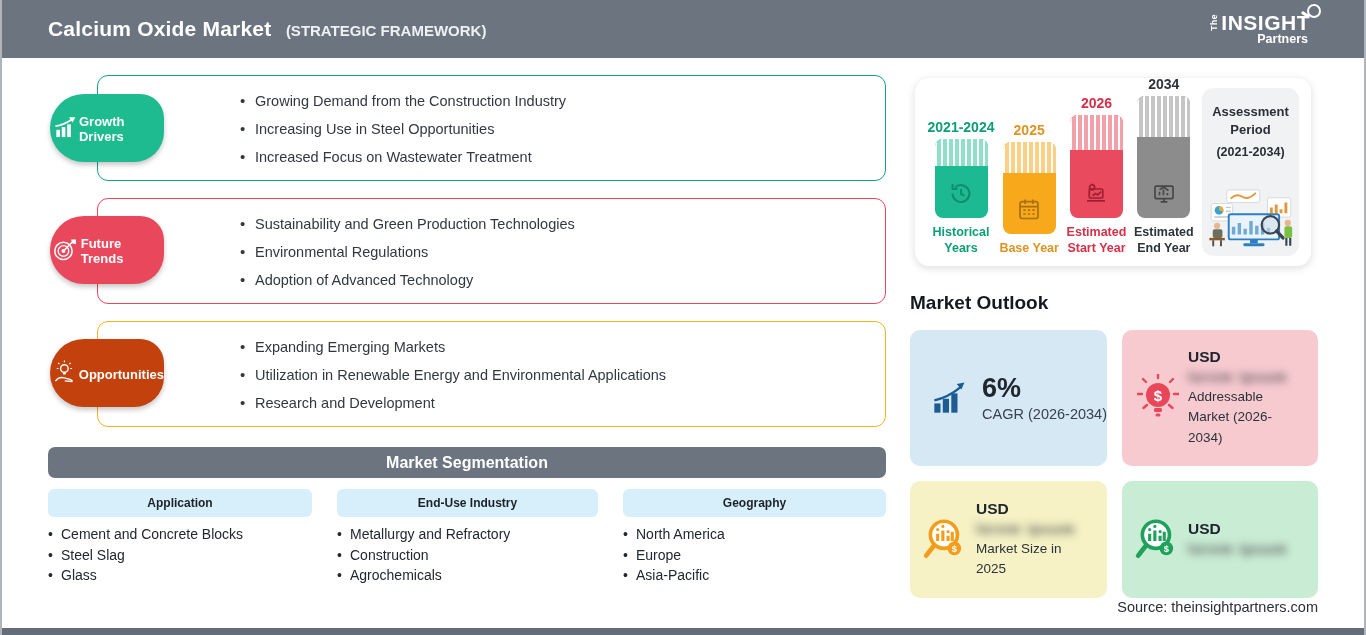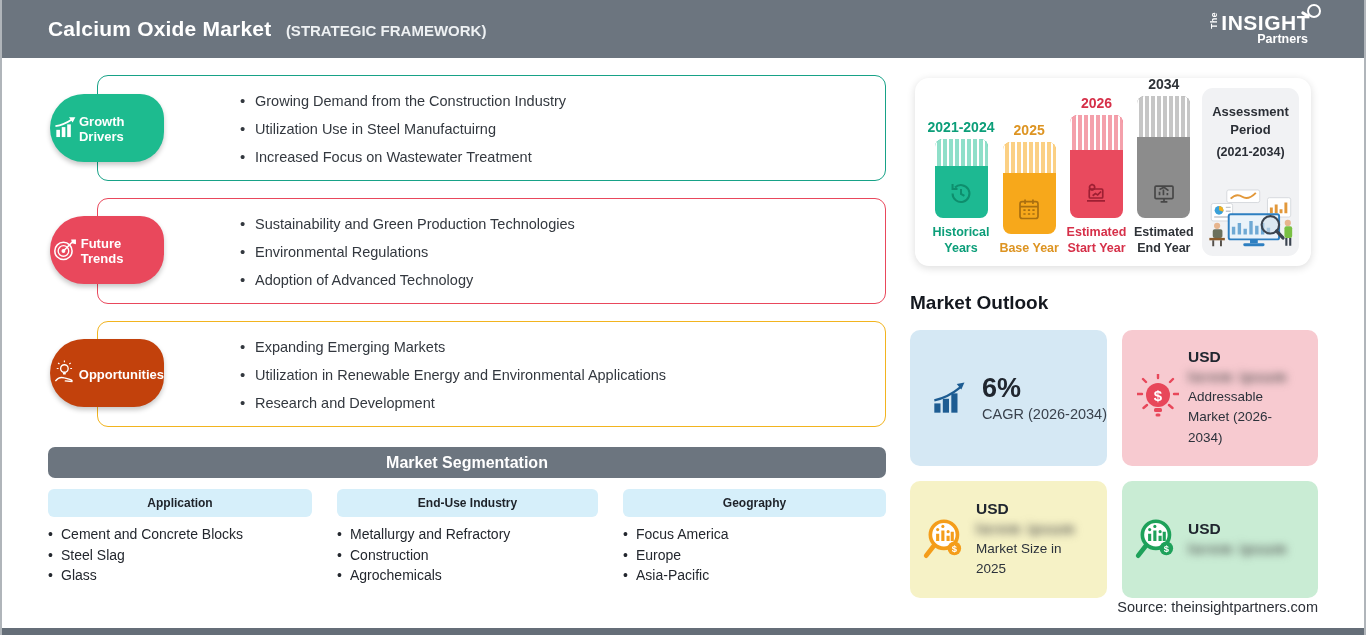--- a/index.html
+++ b/index.html
@@ -11,21 +11,21 @@
   }
   .frame { position:absolute; inset:0; border-left:2px solid #b0b5ba; border-right:2px solid #b0b5ba; pointer-events:none; z-index:50; }
   .bottombar { position:absolute; left:0; right:0; bottom:0; height:7px; background:#656e78; z-index:40; }
 
   
   .header { position:absolute; top:0; left:0; right:0; height:58px; background:#6c757f;
     display:flex; align-items:center; justify-content:space-between; padding:0 56px 0 48px; }
   .h-title { font-size:21px; font-weight:700; color:#fff; letter-spacing:.2px; }
   .h-sub   { font-size:15px; font-weight:600; color:#eef1f3; margin-left:10px; }
   .logo { position:relative; display:flex; flex-direction:column; align-items:flex-end; color:#fff; }
-  .logo-top { display:flex; align-items:flex-start; }
+  .logo-top { display:flex; align-items:center; }
   .logo-the { writing-mode:vertical-rl; transform:rotate(180deg); font-size:8.5px; font-weight:700; letter-spacing:.5px; margin-right:2px; }
   .logo-main { font-size:21px; font-weight:800; letter-spacing:.5px; line-height:1; }
   .logo-sub { font-size:12.5px; font-weight:700; margin-top:-1px; margin-right:2px; }
   .logo-lens { position:absolute; top:-8px; right:-11px; width:14px; height:14px; border:2.5px solid #fff; border-radius:50%; }
   .logo-lens::after { content:""; position:absolute; width:9px; height:2.5px; background:#fff; left:-8px; bottom:1px; transform:rotate(32deg); border-radius:2px; }
 
   
   .fw-box { position:absolute; left:97px; width:789px; height:106px; border-radius:11px; background:#fff; }
   .fw-box ul { list-style:none; padding:11px 20px 0 142px; }
   .fw-box li { position:relative; padding-left:15px; font-size:14.5px; color:#33383f; line-height:28px; }
@@ -116,21 +116,21 @@
       <span class="logo-main">INSIGHT</span>
       <span class="logo-lens"></span>
     </div>
     <span class="logo-sub">Partners</span>
   </div>
 </div>
 
 <div class="fw-box box-g">
   <ul>
     <li>Growing Demand from the Construction Industry</li>
-    <li>Utilization Use in Steel Manufactuirng</li>
+    <li>Increasing Use in Steel Opportunities</li>
     <li>Increased Focus on Wastewater Treatment</li>
   </ul>
 </div>
 <div class="fw-blob blob-g">
   <svg class="blb-icon" viewBox="0 0 32 26">
     <rect x="7" y="15" width="4" height="8" fill="#fff"></rect>
     <rect x="13" y="12" width="4" height="11" fill="#fff"></rect>
     <rect x="19" y="9" width="4" height="14" fill="#fff"></rect>
     <path d="M6 11 C 13 10, 19 7, 25 3" stroke="#fff" stroke-width="2" fill="none"></path>
     <path d="M21 1 L28 1 L25 7 Z" fill="#fff"></path>
@@ -183,21 +183,21 @@
   <li>Cement and Concrete Blocks</li>
   <li>Steel Slag</li>
   <li>Glass</li>
 </ul>
 <ul class="seg-list list-eui">
   <li>Metallurgy and Refractory</li>
   <li>Construction</li>
   <li>Agrochemicals</li>
 </ul>
 <ul class="seg-list list-geo">
-  <li>Focus America</li>
+  <li>North America</li>
   <li>Europe</li>
   <li>Asia-Pacific</li>
 </ul>
 
 <div class="tl-card">
   <div class="tl-bars">
     <div class="tl-col">
       <div class="tl-year" style="color: rgb(12, 158, 121);">2021-2024</div>
       <div class="tl-bar bg" style="height: 79px; background-color: rgb(29, 185, 146);">
         <svg class="tl-icon" viewBox="0 0 24 24" fill="none" stroke="#0e8e6d" stroke-width="1.8">

